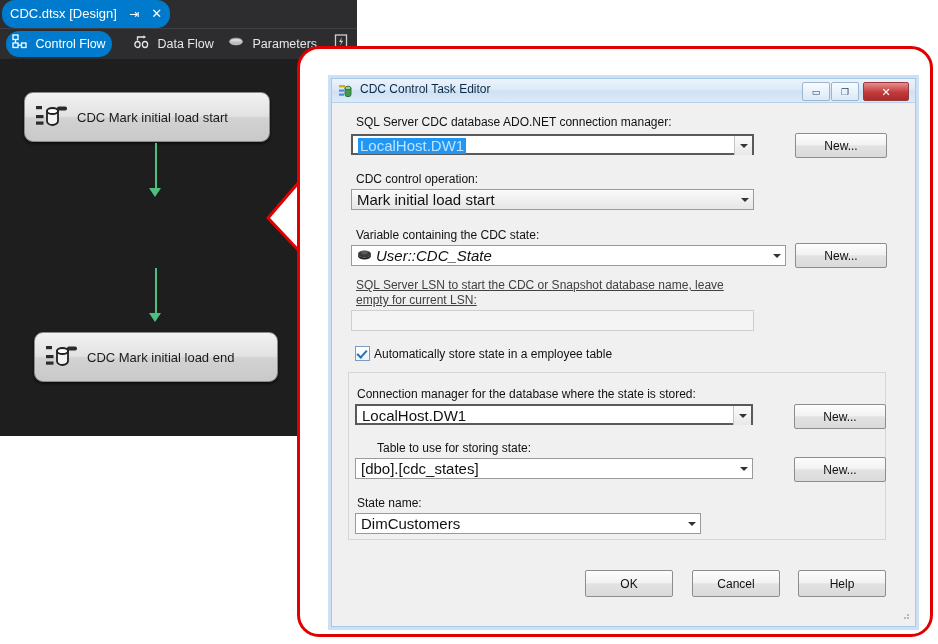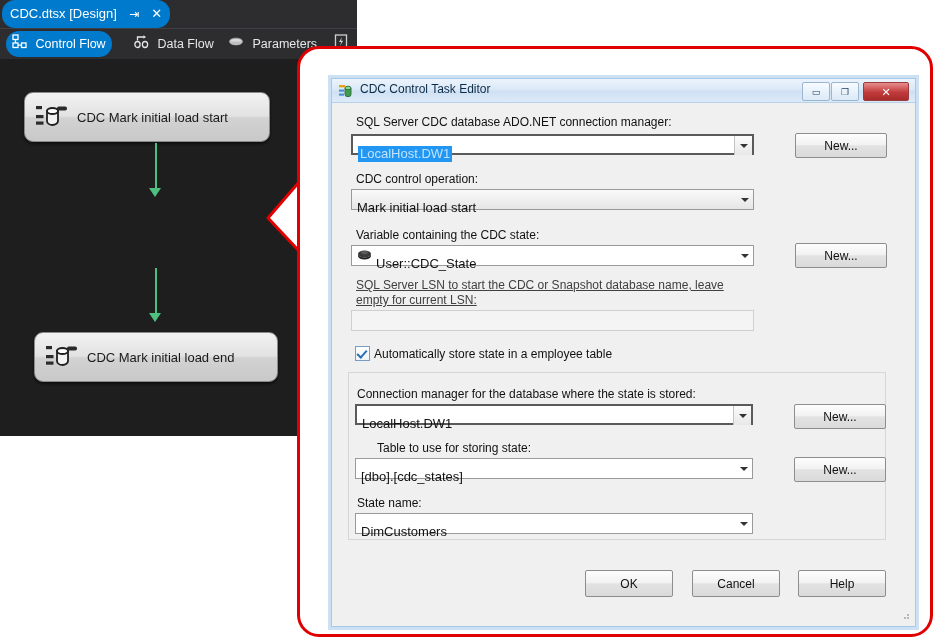--- a/index.html
+++ b/index.html
@@ -54,21 +54,21 @@
       background:linear-gradient(to bottom,#e88d8d,#c23b3b 55%,#a82b2b);}
   #wb-close i{color:#fff;font-size:11px;font-weight:bold;}
 
   #dlg-body{position:absolute;left:0;top:24px;width:583px;height:523px;background:#f0f0f0;}
 
   .lbl{position:absolute;font-size:12px;color:#111;white-space:nowrap;}
   .lbl.dis{color:#404040;text-decoration:underline;}
 
   .combo{position:absolute;height:21px;border:1px solid #9a9a9a;background:#ffffff;
       box-sizing:border-box;}
-  .combo .cv{position:absolute;left:5px;top:10px;font-size:13px;color:#111;white-space:nowrap;
+  .combo .cv{position:absolute;left:5px;top:2px;font-size:15px;color:#111;white-space:nowrap;
       line-height:16px;}
   .combo .car{position:absolute;right:0;top:0;width:17px;height:19px;
       background:linear-gradient(to bottom,#fbfbfb,#e8e8e8);border-left:1px solid #c4c4c4;}
   .combo .car::after{content:"";position:absolute;left:5px;top:8px;width:0;height:0;
       border-left:4px solid transparent;border-right:4px solid transparent;border-top:4px solid #333;}
   .combo.flat{background:linear-gradient(to bottom,#fafafa,#e6e6e6);}
   .combo.flat .car{background:transparent;border-left:none;}
   .combo.focus{border:2px solid #5a5a5a;}
   .combo.sel .cv{background:#2196f3;color:#bfe3ff;padding:0 2px;}
   .combo.noarrowbg .car{background:transparent;border-left:none;}
@@ -228,21 +228,21 @@
   </div>
   <div class="btn" style="left:795px;top:133px;width:90px;">New...</div>
 
   <div class="lbl" style="left:356px;top:172px;">CDC control operation:</div>
   <div class="combo flat" style="left:351px;top:189px;width:403px;">
     <span class="cv">Mark initial load start</span>
     <span class="car"></span>
   </div>
 
   <div class="lbl" style="left:356px;top:228px;text-align:center;">Variable containing the CDC state:</div>
-  <div class="combo noarrowbg" style="left:351px;top:245px;width:403px;">
+  <div class="combo noarrowbg" style="left:351px;top:245px;width:435px;font-style:italic;">
     <span class="cv" style="left:24px;">User::CDC_State</span>
     <span class="car"></span>
   </div>
   <span id="varico">
     <svg width="15" height="13" viewBox="0 0 15 13">
       <ellipse cx="7.5" cy="6" rx="6.5" ry="3.4" fill="#3a3a3a"></ellipse>
       <path d="M1 6 a6.5 3.4 0 0 0 13 0 v2 a6.5 3.4 0 0 1 -13 0 z" fill="#1f1f1f"></path>
       <ellipse cx="7.5" cy="4.6" rx="3.4" ry="1.8" fill="#5a5a5a"></ellipse>
     </svg>
   </span>
@@ -264,21 +264,21 @@
   <div class="btn" style="left:794px;top:404px;width:90px;">New...</div>
 
   <div class="lbl" style="left:377px;top:441px;">Table to use for storing state:</div>
   <div class="combo noarrowbg" style="left:355px;top:458px;width:398px;">
     <span class="cv">[dbo].[cdc_states]</span>
     <span class="car"></span>
   </div>
   <div class="btn" style="left:794px;top:457px;width:90px;">New...</div>
 
   <div class="lbl" style="left:357px;top:496px;">State name:</div>
-  <div class="combo noarrowbg" style="left:355px;top:513px;width:398px;padding-left:18px;">
+  <div class="combo noarrowbg" style="left:355px;top:513px;width:346px;padding-left:18px;">
     <span class="cv">DimCustomers</span>
     <span class="car"></span>
   </div>
 
   <div class="btn" style="left:585px;top:570px;width:86px;height:25px;">OK</div>
   <div class="btn" style="left:692px;top:570px;width:86px;height:25px;">Cancel</div>
   <div class="btn" style="left:798px;top:570px;width:86px;height:25px;">Help</div>
 
   <svg id="grip" style="left:900px;top:610px;" viewBox="0 0 10 10">
     <rect x="7" y="7" width="2" height="2" fill="#8a8a8a"></rect>

